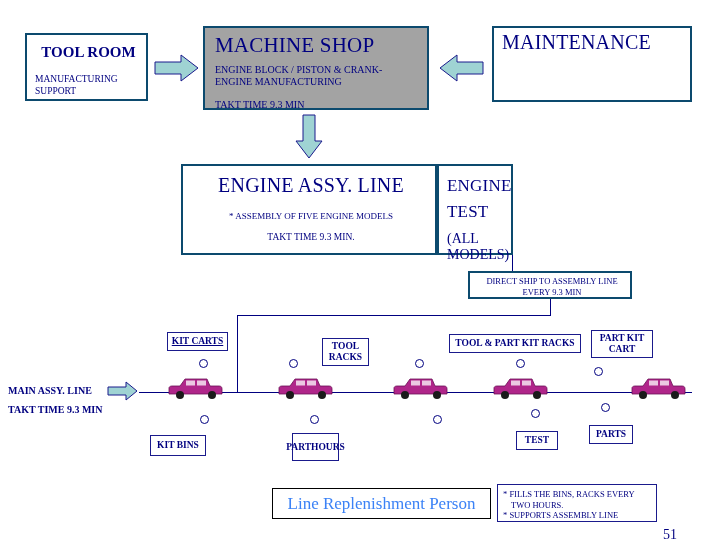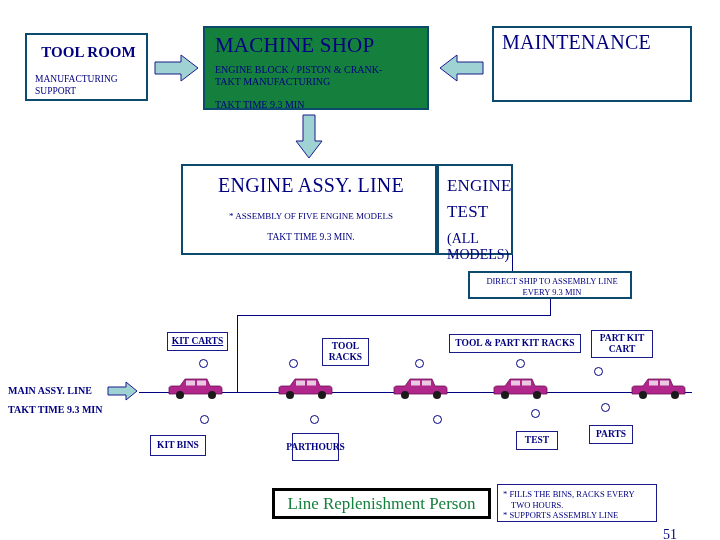--- a/index.html
+++ b/index.html
@@ -19,21 +19,21 @@
     width: 720px;
     height: 540px;
   }
   .box {
     position: absolute;
     box-sizing: border-box;
     border: 2px solid #0c4a6e;
     background: #ffffff;
   }
   .yellow {
-    background: #15803d;
+    background: #a3a3a3;
   }
   .title-lg {
     font-family: "Liberation Serif", serif;
     font-size: 20px;
     color: #000080;
     letter-spacing: 0.2px;
   }
   .title-md {
     font-family: "Liberation Serif", serif;
     font-size: 18px;
@@ -94,28 +94,28 @@
     overflow: visible;
   }
   .car {
     position: absolute;
     width: 66px;
     height: 26px;
   }
   .repl-box {
     position: absolute;
     box-sizing: border-box;
-    border: 3px solid #000000;
+    border: 1px solid #000000;
     background: #ffffff;
     display: flex;
     align-items: center;
     justify-content: center;
     font-family: "Liberation Serif", serif;
     font-size: 17px;
-    color: #15803d;
+    color: #3b82f6;
   }
   .notes-box {
     position: absolute;
     box-sizing: border-box;
     border: 1px solid #1a1a8c;
     background: #ffffff;
     padding: 4px 5px;
     font-family: "Liberation Serif", serif;
     font-size: 8.5px;
     color: #000080;
@@ -143,21 +143,21 @@
 
   <div class="box" style="left:25px; top:33px; width:123px; height:68px;">
     <div class="plain-text title-md" style="left:0; top:9px; width:123px; text-align:center; font-size:15px; font-weight:bold;">TOOL ROOM</div>
     <div class="plain-text small" style="left:8px; top:39px;">MANUFACTURING</div>
     <div class="plain-text small" style="left:8px; top:51px;">SUPPORT</div>
   </div>
 
   <div class="box yellow" style="left:203px; top:26px; width:226px; height:84px;">
     <div class="plain-text title-lg" style="left:10px; top:5px; font-size:21px;">MACHINE SHOP</div>
     <div class="plain-text small" style="left:10px; top:36px; font-size:10px;">ENGINE BLOCK / PISTON &amp; CRANK-</div>
-    <div class="plain-text small" style="left:10px; top:48px; font-size:10px;">TAKT MANUFACTURING</div>
+    <div class="plain-text small" style="left:10px; top:48px; font-size:10px;">ENGINE MANUFACTURING</div>
     <div class="plain-text small" style="left:10px; top:71px; font-size:10px;">TAKT TIME 9.3 MIN</div>
   </div>
 
   <div class="box" style="left:492px; top:26px; width:200px; height:76px;">
     <div class="plain-text title-lg" style="left:8px; top:3px; font-size:20px;">MAINTENANCE</div>
   </div>
 
   <svg class="arrow" style="left:155px; top:55px;" width="44" height="26" viewBox="0 0 44 26">
     <polygon points="0,7 26,7 26,0 43,13 26,26 26,19 0,19" fill="#9fd3d3" stroke="#1a1a8c" stroke-width="1"></polygon>
   </svg>

